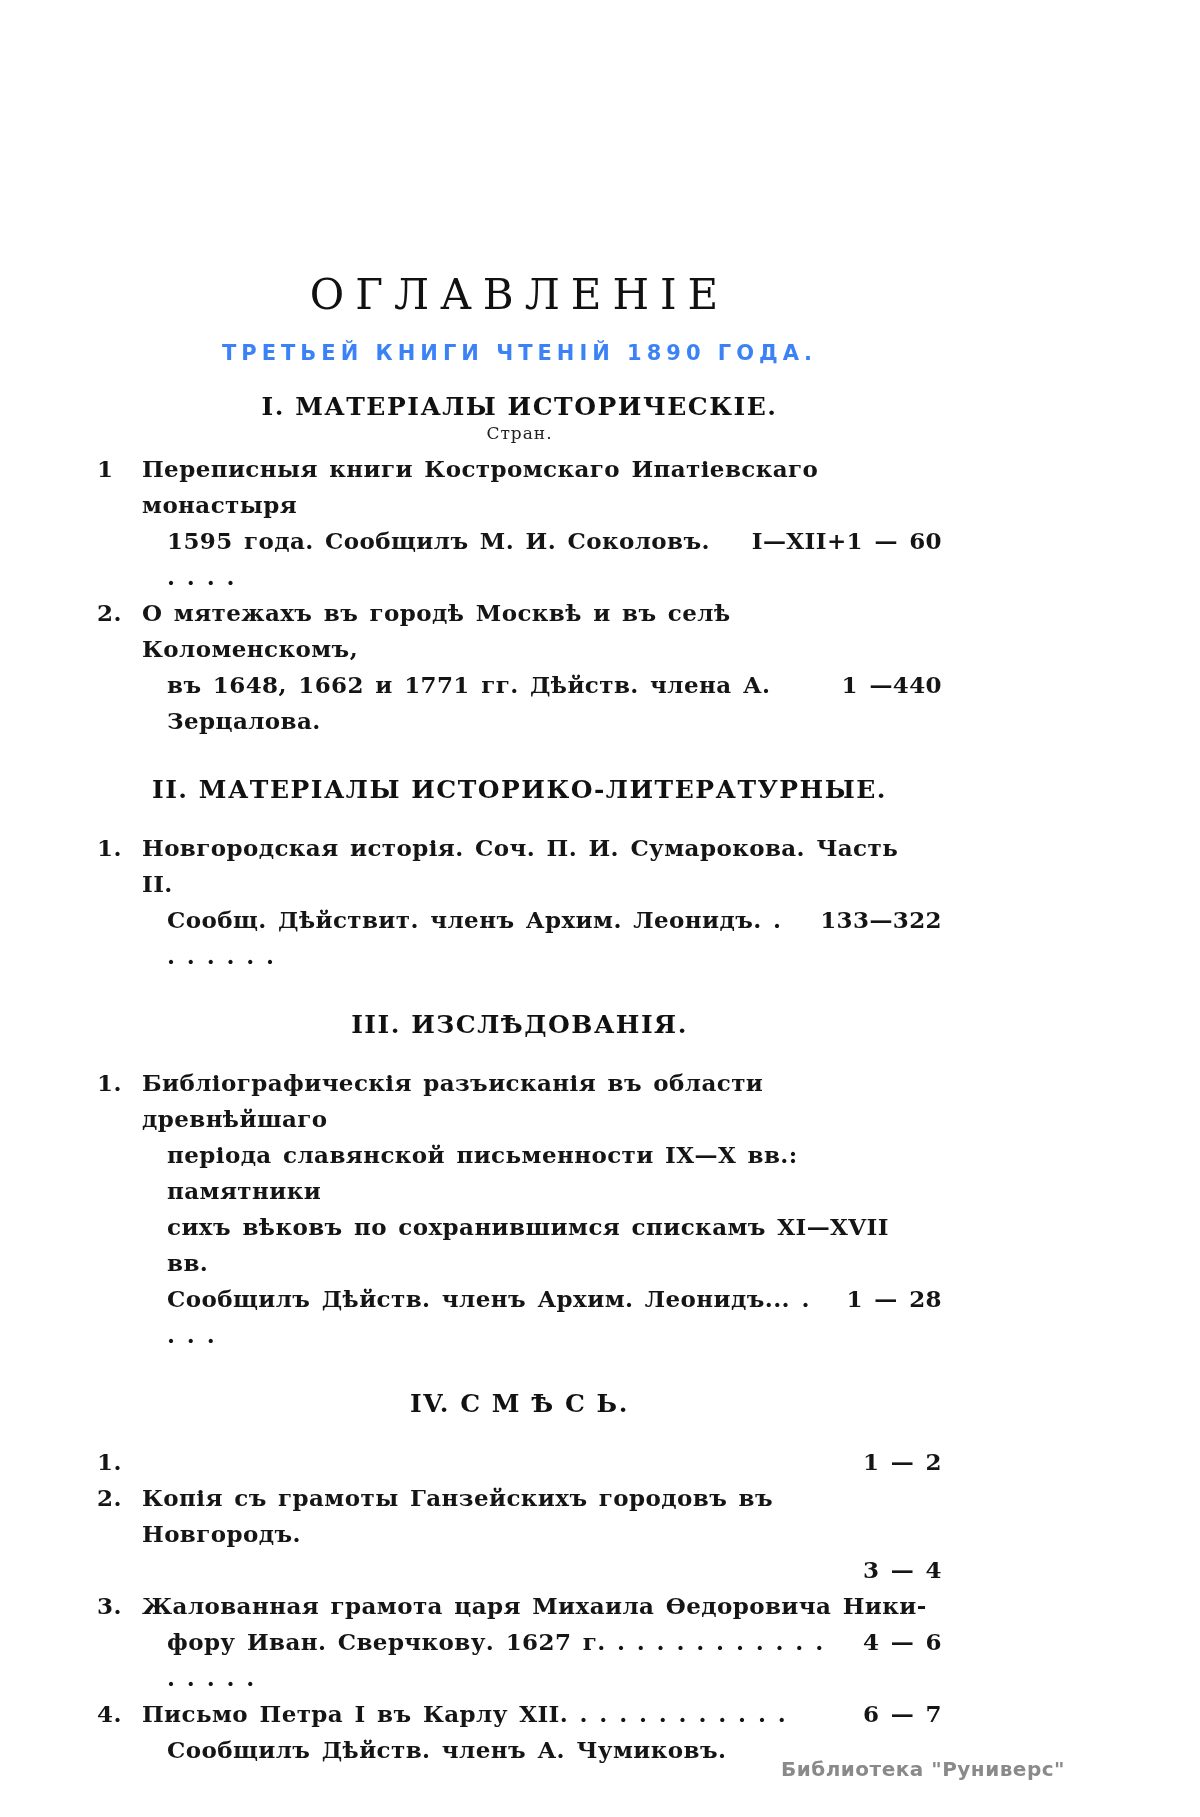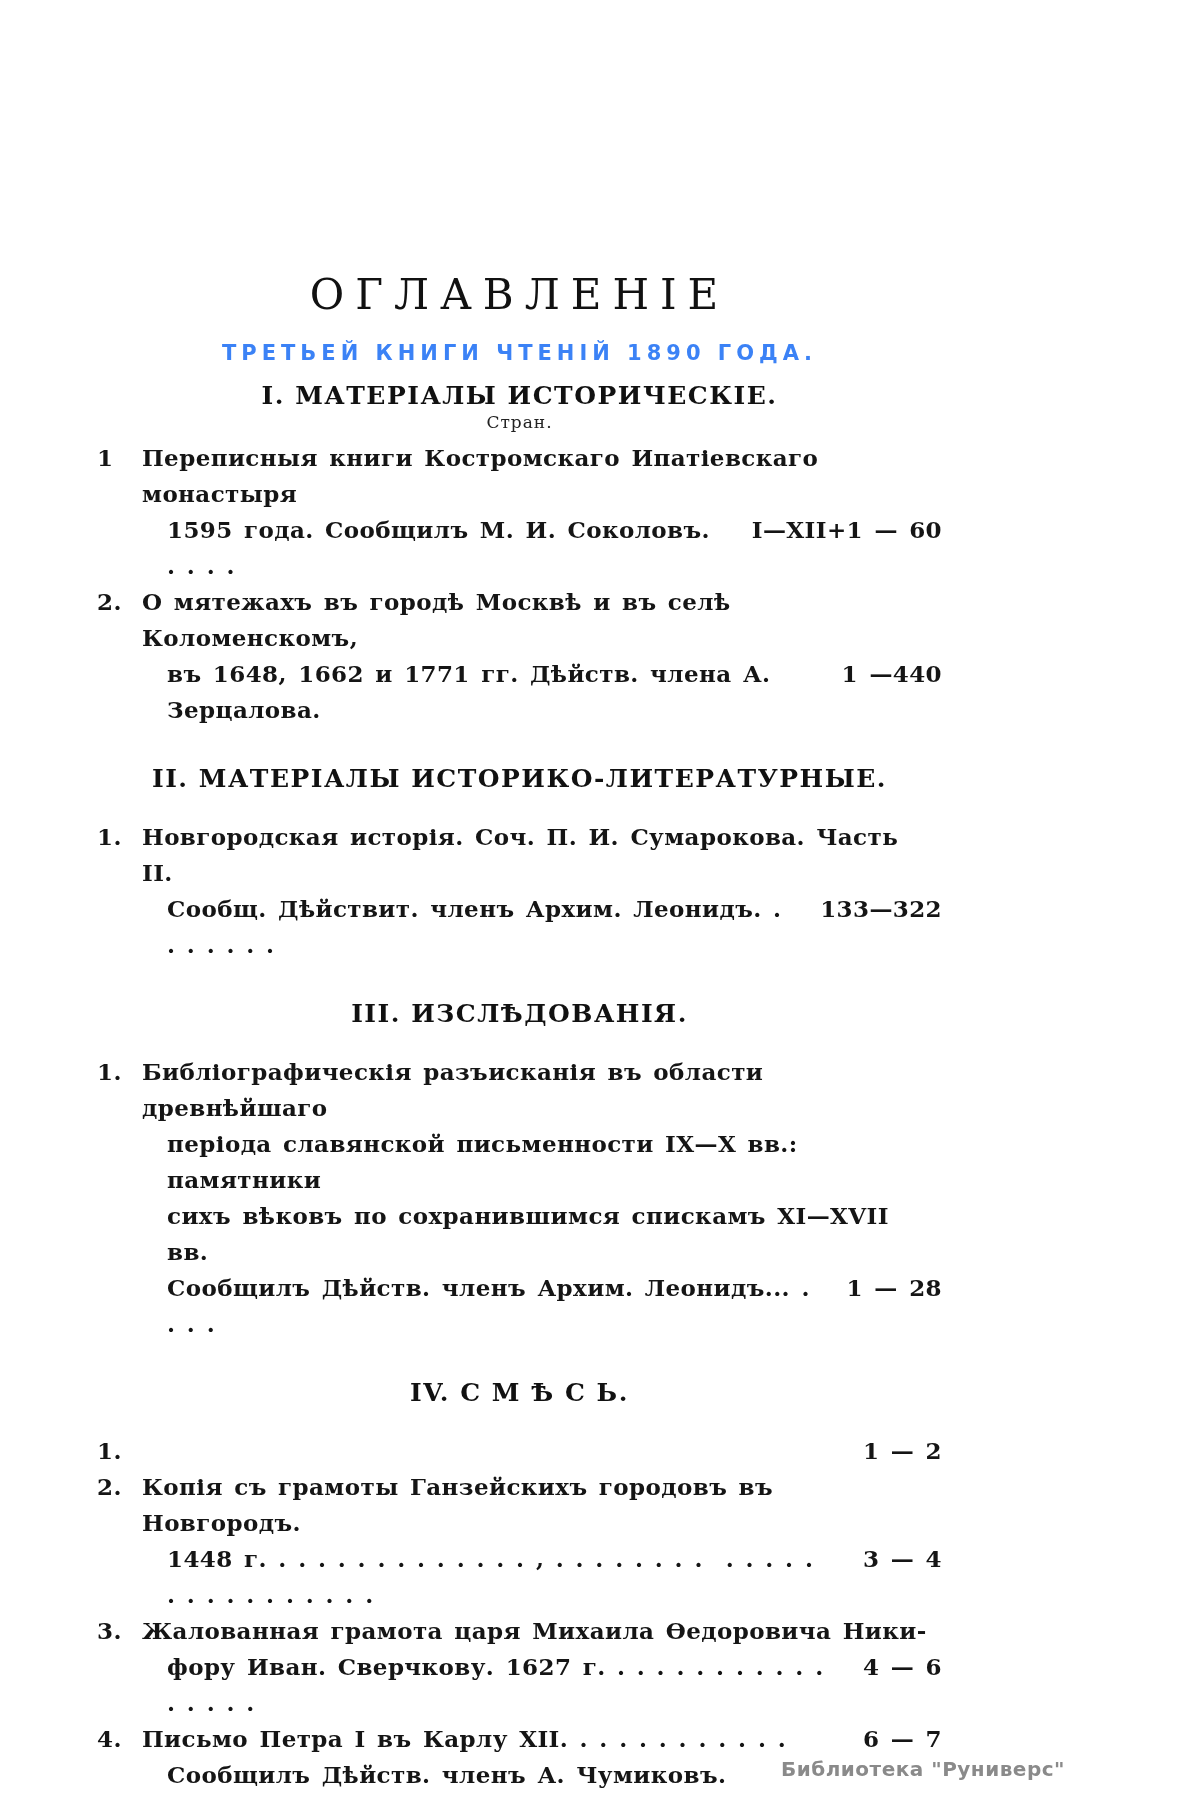--- a/index.html
+++ b/index.html
@@ -34,21 +34,21 @@
   .heading {
     text-align: center;
     font-size: 25px;
     font-weight: bold;
     letter-spacing: 1.5px;
     margin-top: 36px;
     margin-bottom: 26px;
     color: #111;
   }
   .heading.first {
-    margin-top: 16px;
+    margin-top: 27px;
     margin-bottom: 2px;
   }
   .pages-header {
     text-align: center;
     font-size: 17px;
     letter-spacing: 1px;
     margin-bottom: 8px;
     color: #222;
   }
   .entry { font-size: 23px; font-weight: 600; }
@@ -167,21 +167,20 @@
       </div>
     </div>
 
     <div class="entry">
       <div class="line first">
         <span class="num">2.</span>
         <span class="text">Копія съ грамоты Ганзейскихъ городовъ въ Новгородъ.</span>
         <span class="pages"></span>
       </div>
       <div class="line cont">
-        <span class="text">1448 г. . . . . . . . . . . . . . , . . . . . . . .  . . . . . . . . . . . . . . . .</span>
         <span class="pages">3 — 4</span>
       </div>
     </div>
 
     <div class="entry">
       <div class="line first">
         <span class="num">3.</span>
         <span class="text">Жалованная грамота царя Михаила Ѳедоровича Ники-</span>
         <span class="pages"></span>
       </div>

